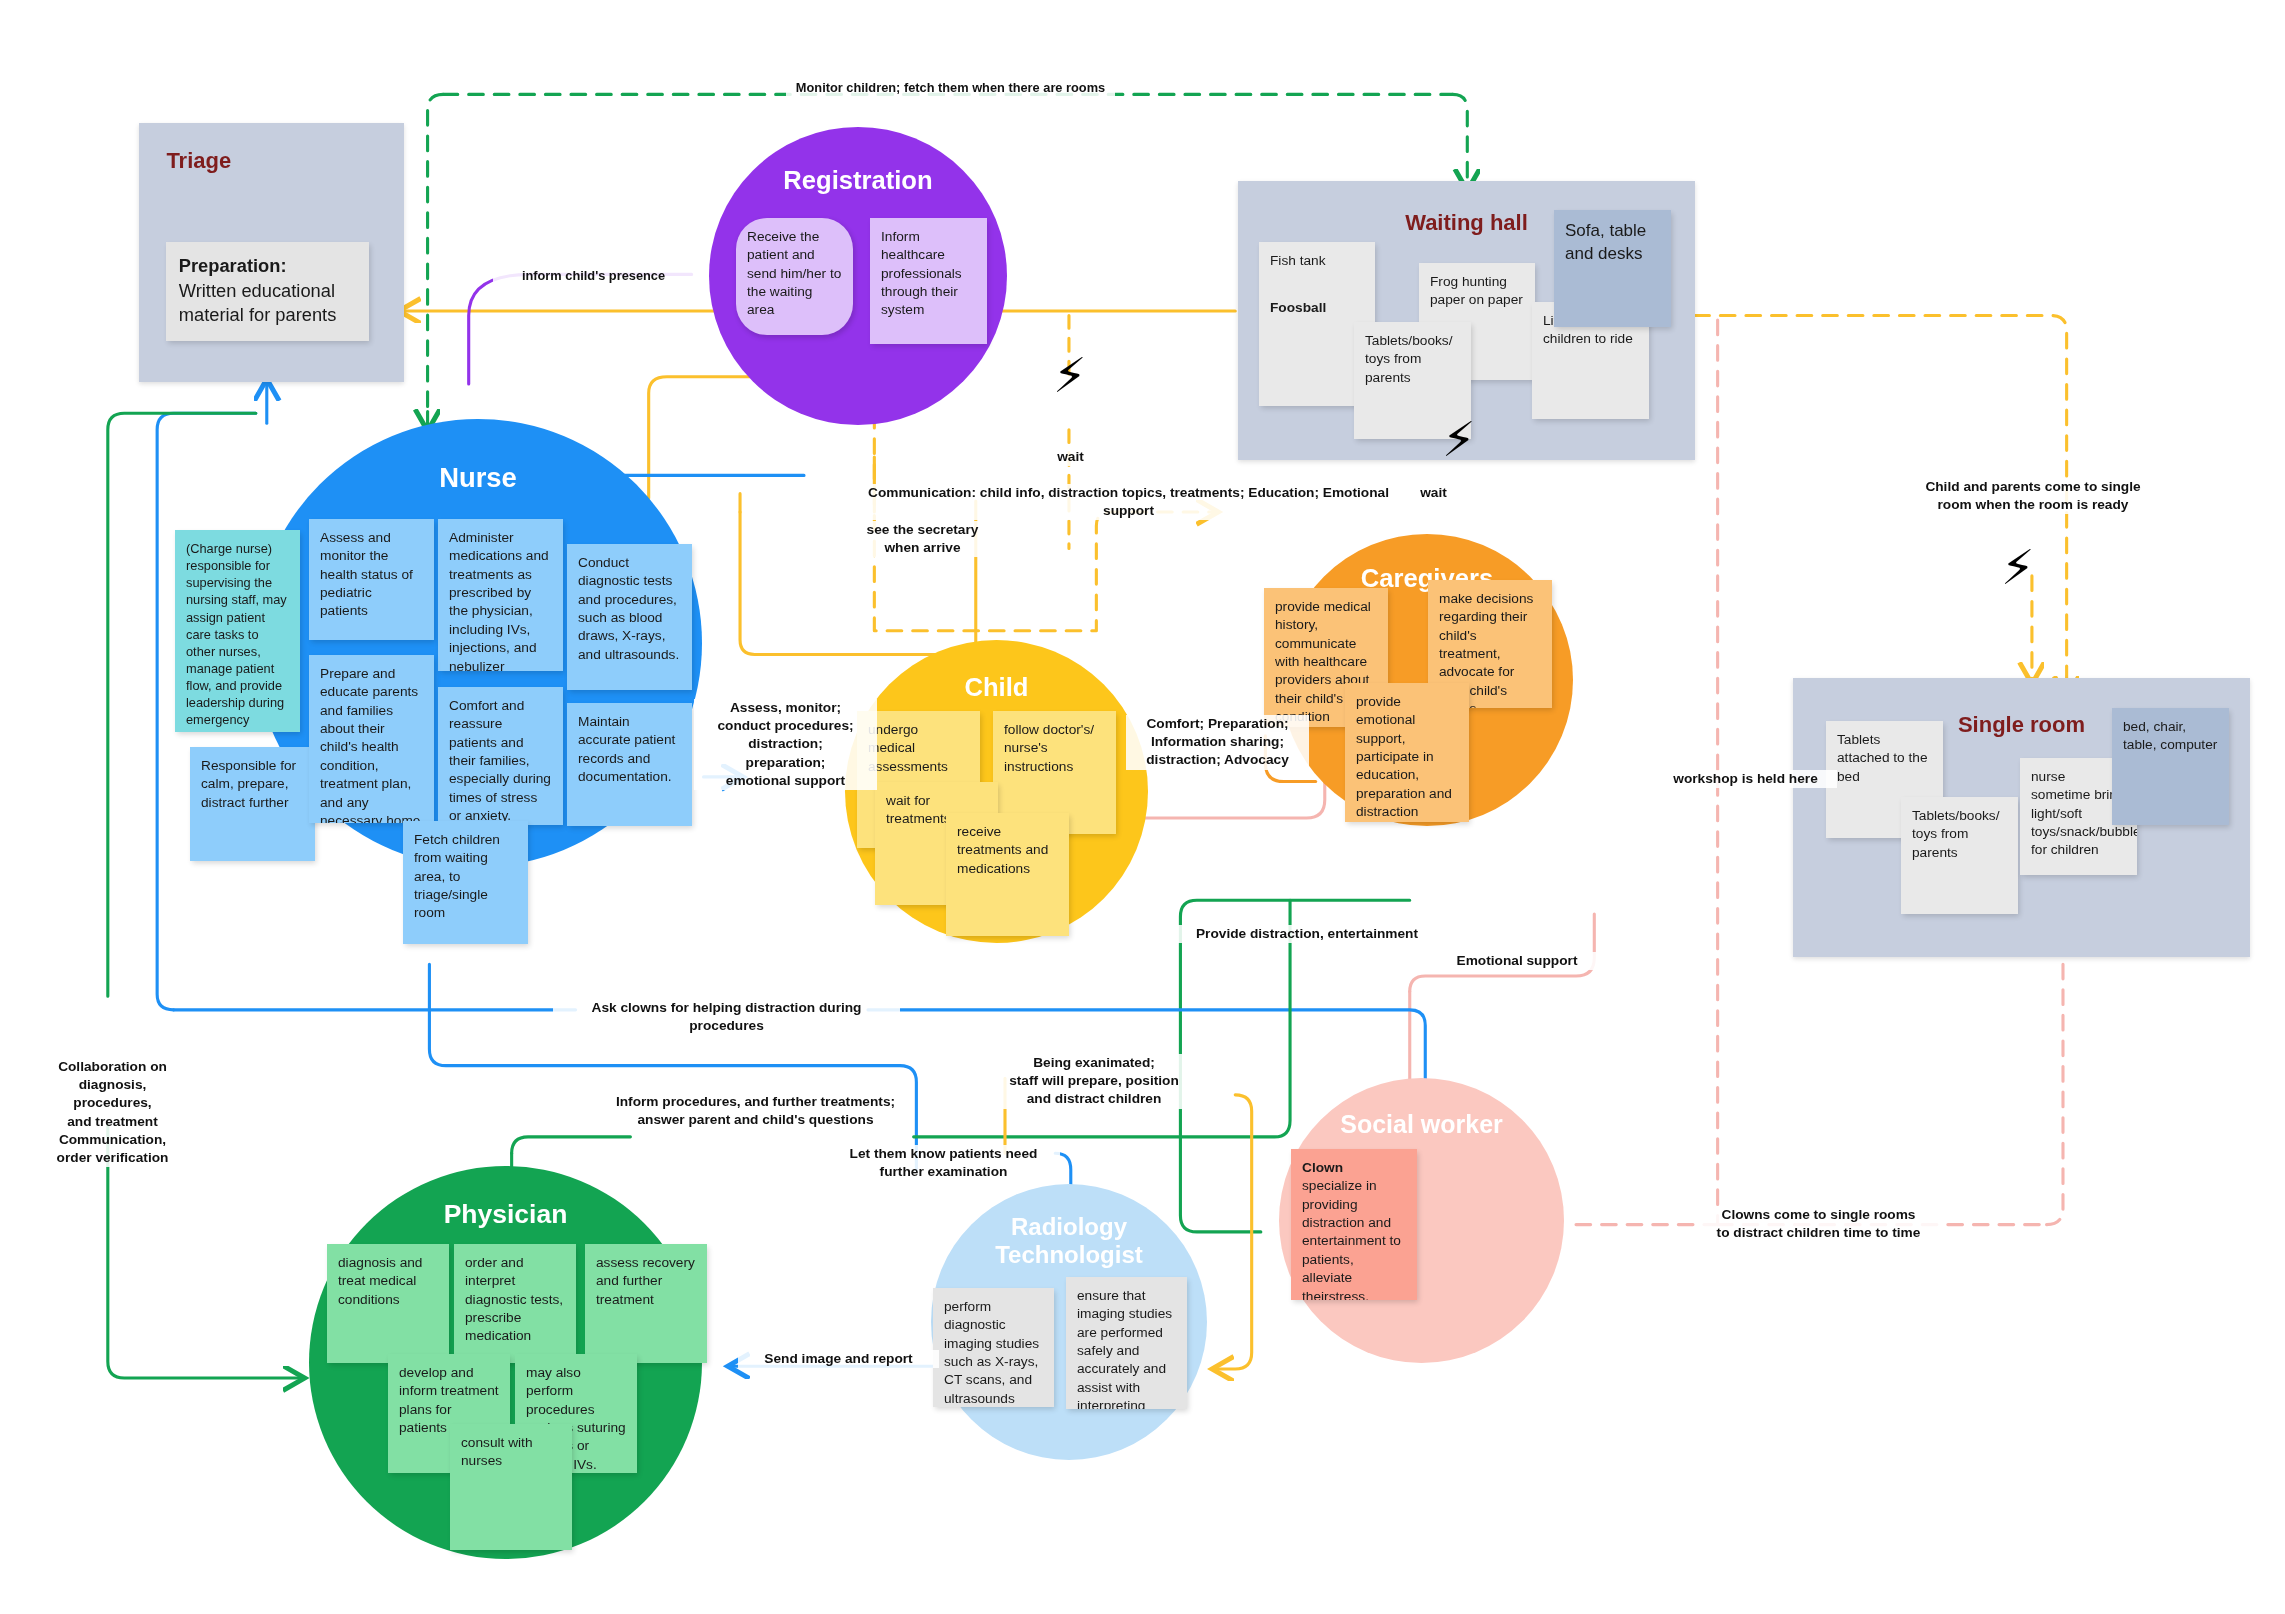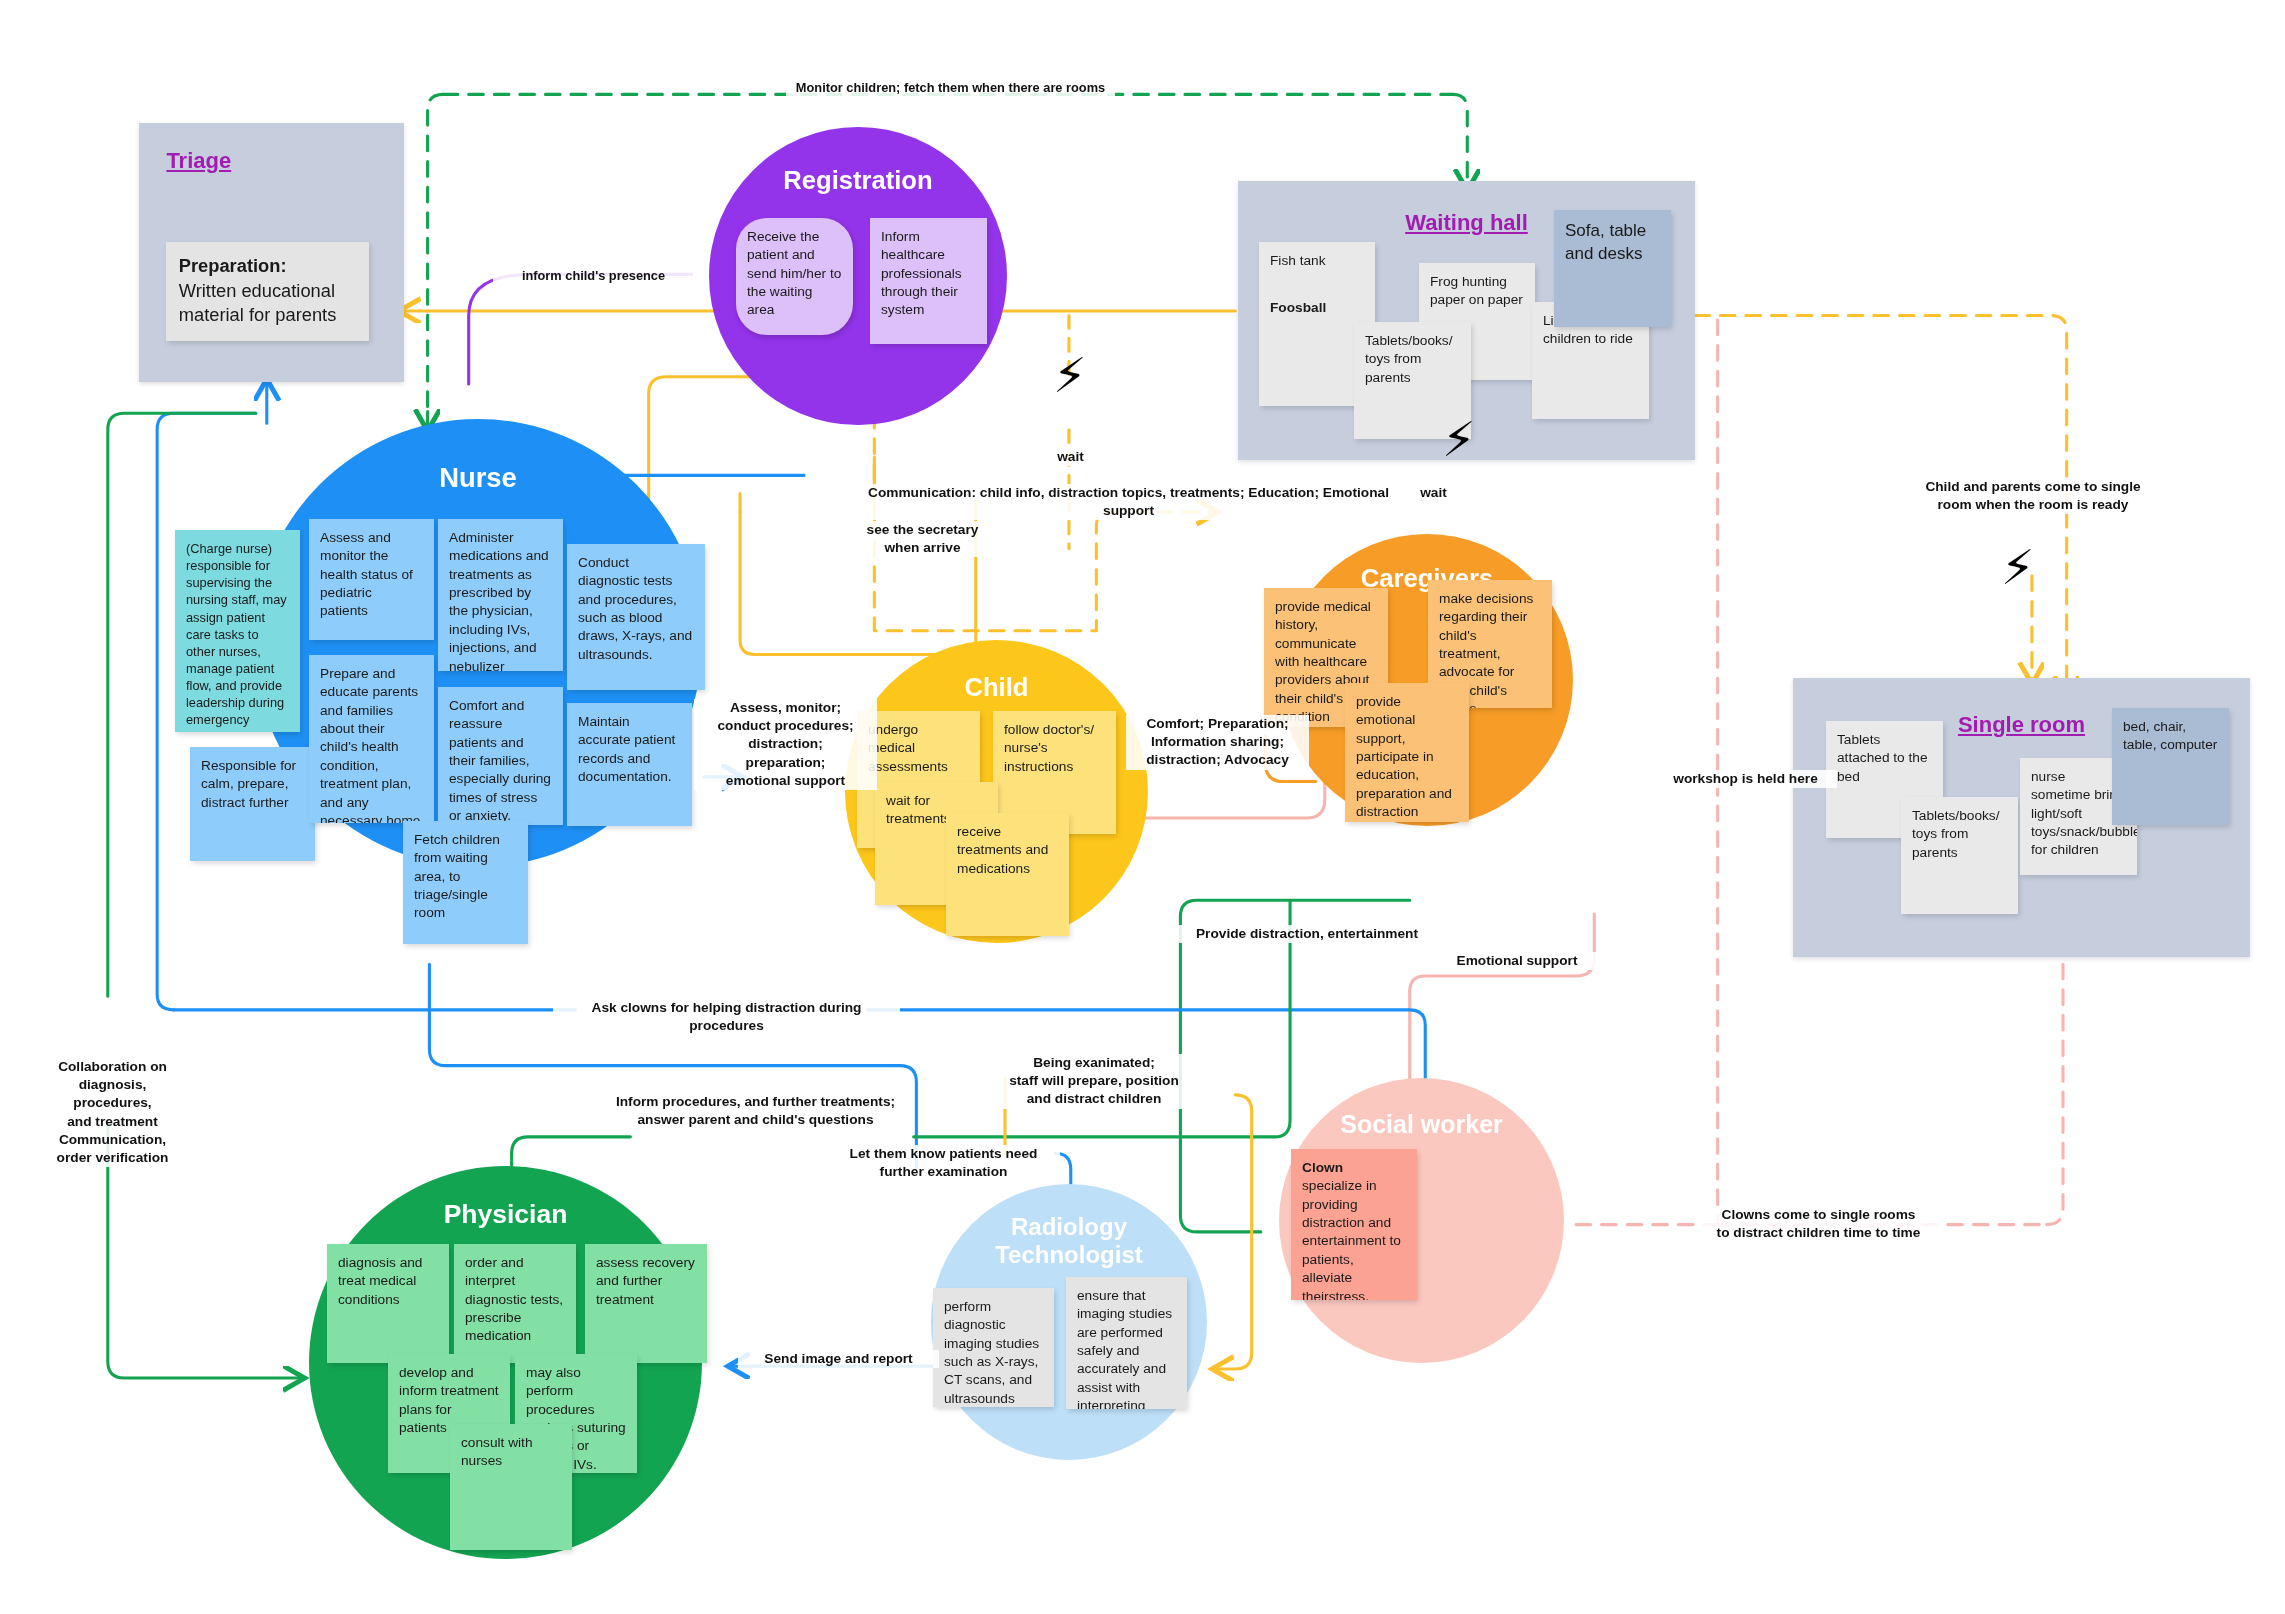--- a/index.html
+++ b/index.html
@@ -39,22 +39,21 @@
   .room{
     position:absolute;
     background:#c6cede;
     box-shadow:0 1.8px 4.6px rgba(0,0,0,.13);
   }
   .room-title{
     position:absolute;
     left:0;right:0;
     text-align:center;
     font-weight:bold;
-    color:#a21caf;
-    text-decoration:underline;
+    color:#7f1d1d;
   }
   
   .note{
     position:absolute;
     box-sizing:border-box;
     padding:10px 11px;
     line-height:1.34;
     color:#1a1a1a;
     box-shadow:1.8px 2.7px 5.5px rgba(0,0,0,.16);
     overflow:hidden;
@@ -250,21 +249,21 @@
   </div>
   <div class="note" style="left:175px;top:530px;width:125px;height:202px;background:#7ddbe0;font-size:12.8px;">
     <span>(Charge nurse) responsible for supervising the nursing staff, may assign patient care tasks to other nurses, manage patient flow, and provide leadership during emergency situations.</span>
   </div>
   <div class="note" style="left:309px;top:519px;width:125px;height:121px;background:#8ecdfb;font-size:13.7px;">
     <span>Assess and monitor the health status of pediatric patients</span>
   </div>
   <div class="note" style="left:438px;top:519px;width:125px;height:152px;background:#8ecdfb;font-size:13.7px;">
     <span>Administer medications and treatments as prescribed by the physician, including IVs, injections, and nebulizer treatments.</span>
   </div>
-  <div class="note" style="left:567px;top:544px;width:138px;height:146px;background:#8ecdfb;font-size:13.7px;">
+  <div class="note" style="left:567px;top:544px;width:125px;height:146px;background:#8ecdfb;font-size:13.7px;">
     <span>Conduct diagnostic tests and procedures, such as blood draws, X-rays, and ultrasounds.</span>
   </div>
   <div class="note" style="left:190px;top:747px;width:125px;height:114px;background:#8ecdfb;font-size:13.7px;">
     <span>Responsible for calm, prepare, distract further</span>
   </div>
   <div class="note" style="left:309px;top:655px;width:125px;height:168px;background:#8ecdfb;font-size:13.7px;">
     <span>Prepare and educate parents and families about their child's health condition, treatment plan, and any necessary home care.</span>
   </div>
   <div class="note" style="left:438px;top:687px;width:125px;height:138px;background:#8ecdfb;font-size:13.7px;">
     <span>Comfort and reassure patients and their families, especially during times of stress or anxiety.</span>

